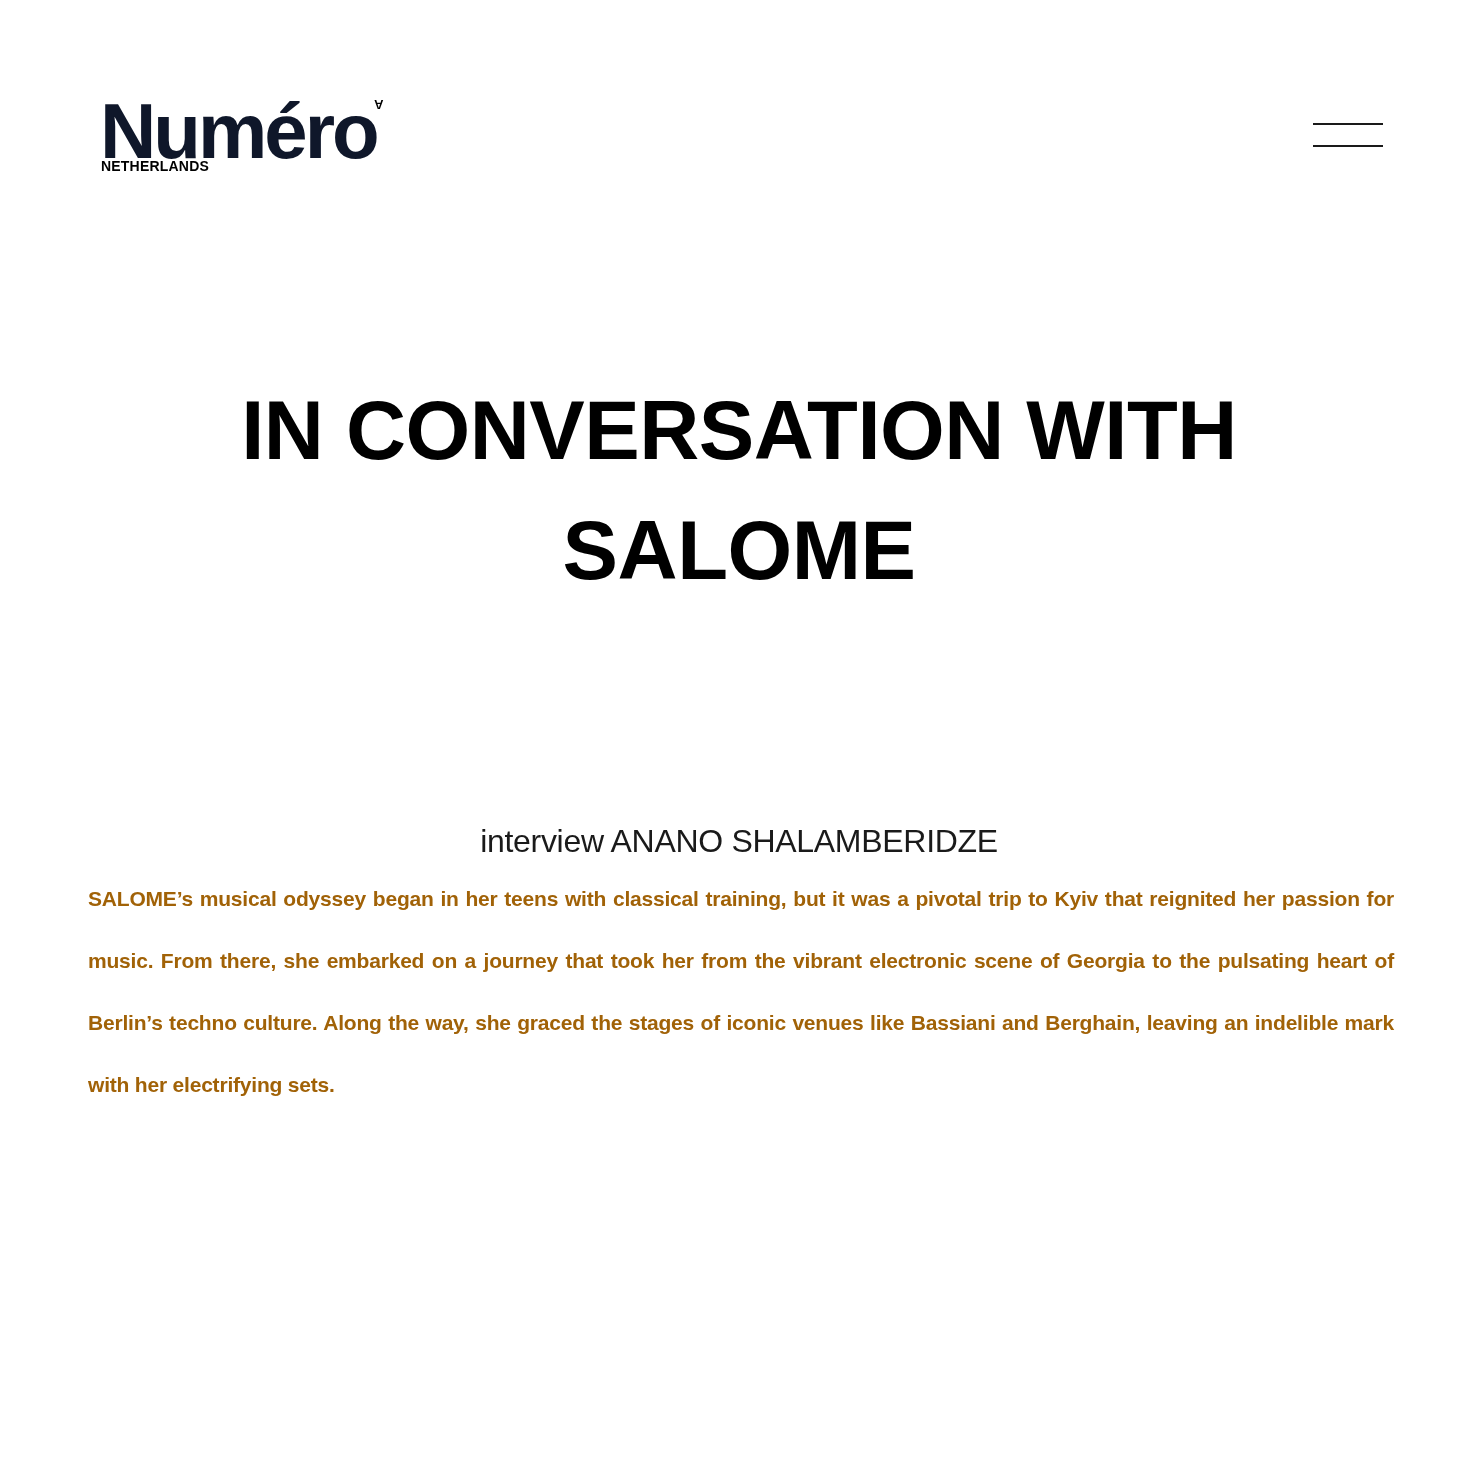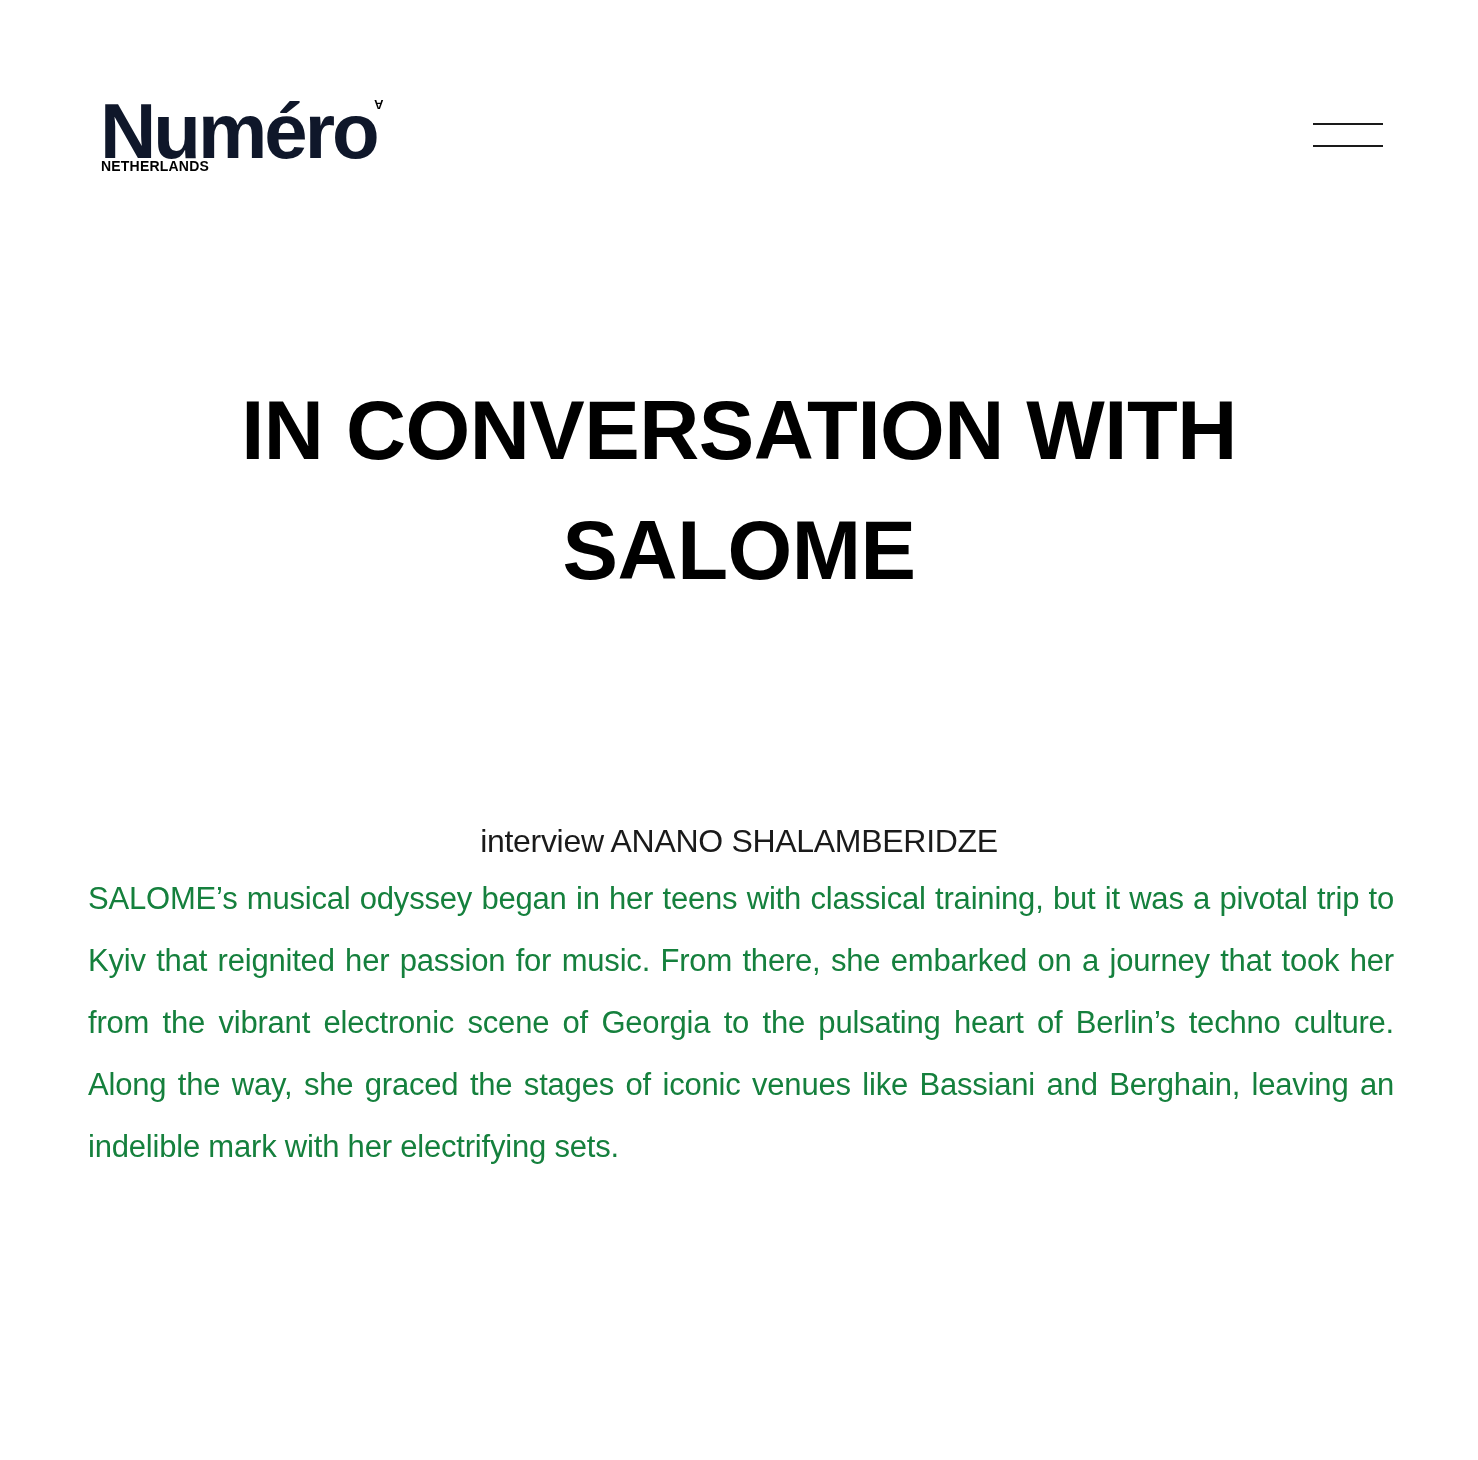--- a/index.html
+++ b/index.html
@@ -115,24 +115,24 @@
       letter-spacing: -0.3px;
       margin-top: 36px;
     }
 
     .body {
       position: absolute;
       left: 88px;
       width: 1306px;
       top: 868px;
       font-family: "Liberation Sans", sans-serif;
-      font-weight: 400;
-      font-size: 31px;
+      font-weight: 700;
+      font-size: 21px;
       line-height: 62px;
-      color: #15803d;
+      color: #a16207;
       text-align: justify;
       letter-spacing: -0.2px;
     }
     .body p {
       margin: 0;
       text-align: justify;
       text-align-last: left;
     }
   </style>
 </head>

